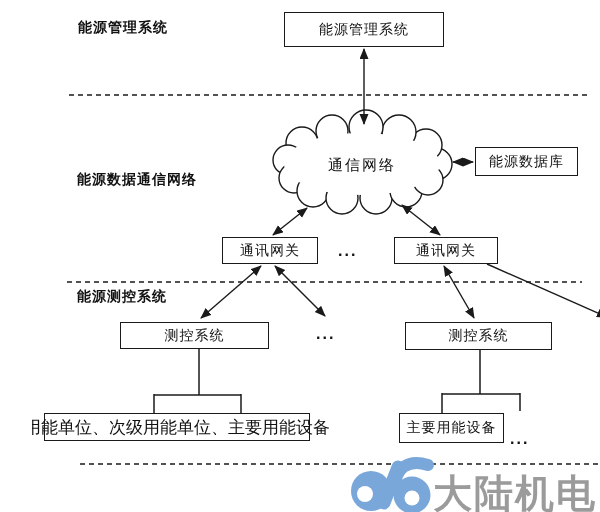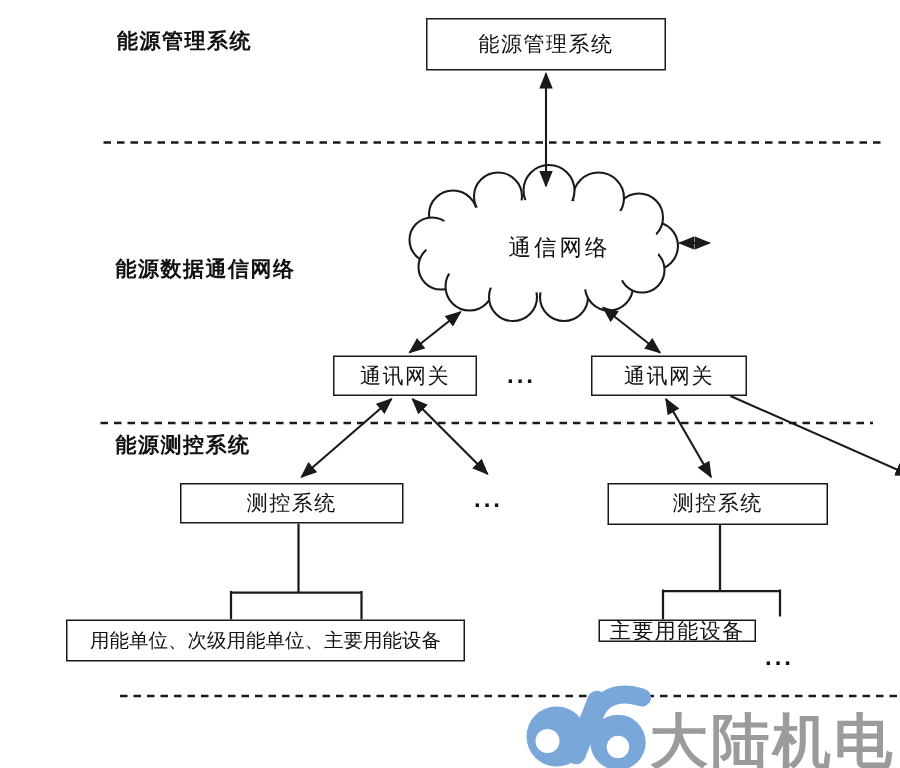--- a/index.html
+++ b/index.html
@@ -10,21 +10,21 @@
   #wires{position:absolute;left:0;top:0;width:600px;height:512px;}
   .box{
     position:absolute;box-sizing:border-box;border:1.6px solid #1a1a1a;background:#fff;
     display:flex;align-items:center;justify-content:center;
     font-size:14px;letter-spacing:1px;white-space:nowrap;z-index:2;
   }
   .section-label{
     position:absolute;font-weight:700;font-size:14px;letter-spacing:1px;z-index:2;
   }
   .cloud-label{
-    position:absolute;font-size:15px;letter-spacing:2px;z-index:2;text-align:right;
+    position:absolute;font-size:15px;letter-spacing:2px;z-index:2;text-align:center;
   }
   .dots{
     position:absolute;font-weight:700;font-size:16px;letter-spacing:2px;z-index:2;line-height:1;
   }
   .logo-text{
     position:absolute;left:401px;top:467px;width:172px;font-size:39px;font-weight:700;
     letter-spacing:2px;color:#9b9b9b;z-index:2;white-space:nowrap;
   }
 </style>
 </head>
@@ -96,29 +96,30 @@
   </svg>
 
   <div class="section-label" style="left:46px;top:19px;">能源管理系统</div>
   <div class="section-label" style="left:45px;top:288px;">能源测控系统</div>
   <div class="section-label" style="left:45px;top:171px;">能源数据通信网络</div>
 
   <div class="box" style="left:252px;top:12px;width:160px;height:35px;">能源管理系统</div>
 
   <div class="cloud-label" style="left:285px;top:156px;width:90px;">通信网络</div>
 
+  <div class="box" style="left:443px;top:147px;width:103px;height:29px;">能源数据库</div>
 
   <div class="box" style="left:190px;top:237px;width:96px;height:27px;">通讯网关</div>
   <div class="box" style="left:362px;top:237px;width:104px;height:27px;">通讯网关</div>
 
   <div class="box" style="left:88px;top:322px;width:149px;height:27px;">测控系统</div>
   <div class="box" style="left:373px;top:322px;width:147px;height:28px;">测控系统</div>
 
-  <div class="box" style="left:12px;top:413px;width:266px;height:28px;font-size:13px;letter-spacing:0;">用能单位、次级用能单位、主要用能设备</div>
-  <div class="box" style="left:367px;top:413px;width:105px;height:15px;">主要用能设备</div>
+  <div class="box" style="left:12px;top:413px;width:266px;height:28px;font-size:17px;letter-spacing:0;">用能单位、次级用能单位、主要用能设备</div>
+  <div class="box" style="left:367px;top:413px;width:105px;height:30px;">主要用能设备</div>
 
   <div class="dots" style="left:306px;top:243px;">...</div>
   <div class="dots" style="left:284px;top:326px;">...</div>
   <div class="dots" style="left:568px;top:328px;">...</div>
   <div class="dots" style="left:478px;top:431px;">...</div>
 
   <div class="logo-text">大陆机电</div>
 
 </div>
 

